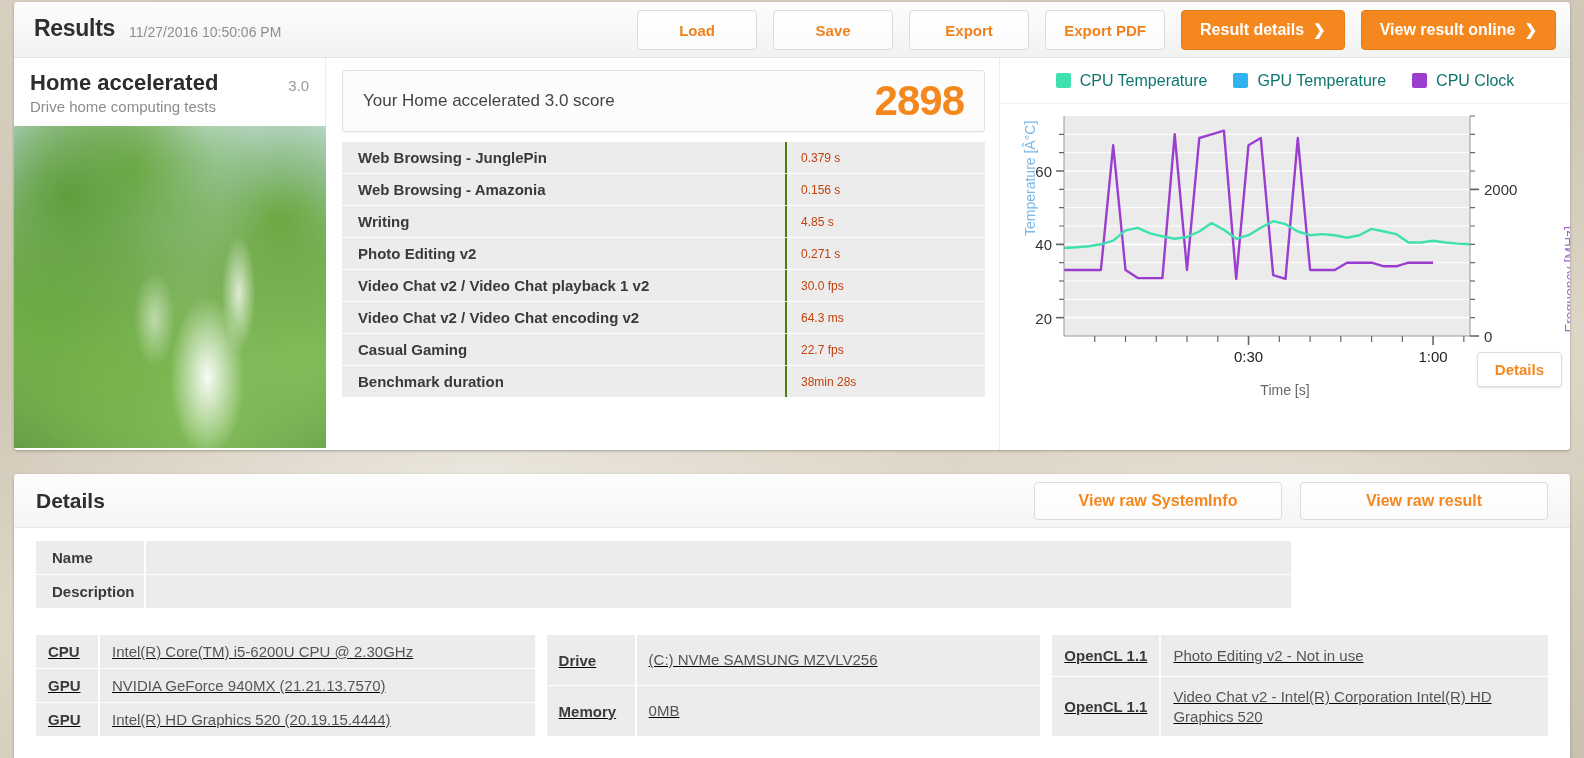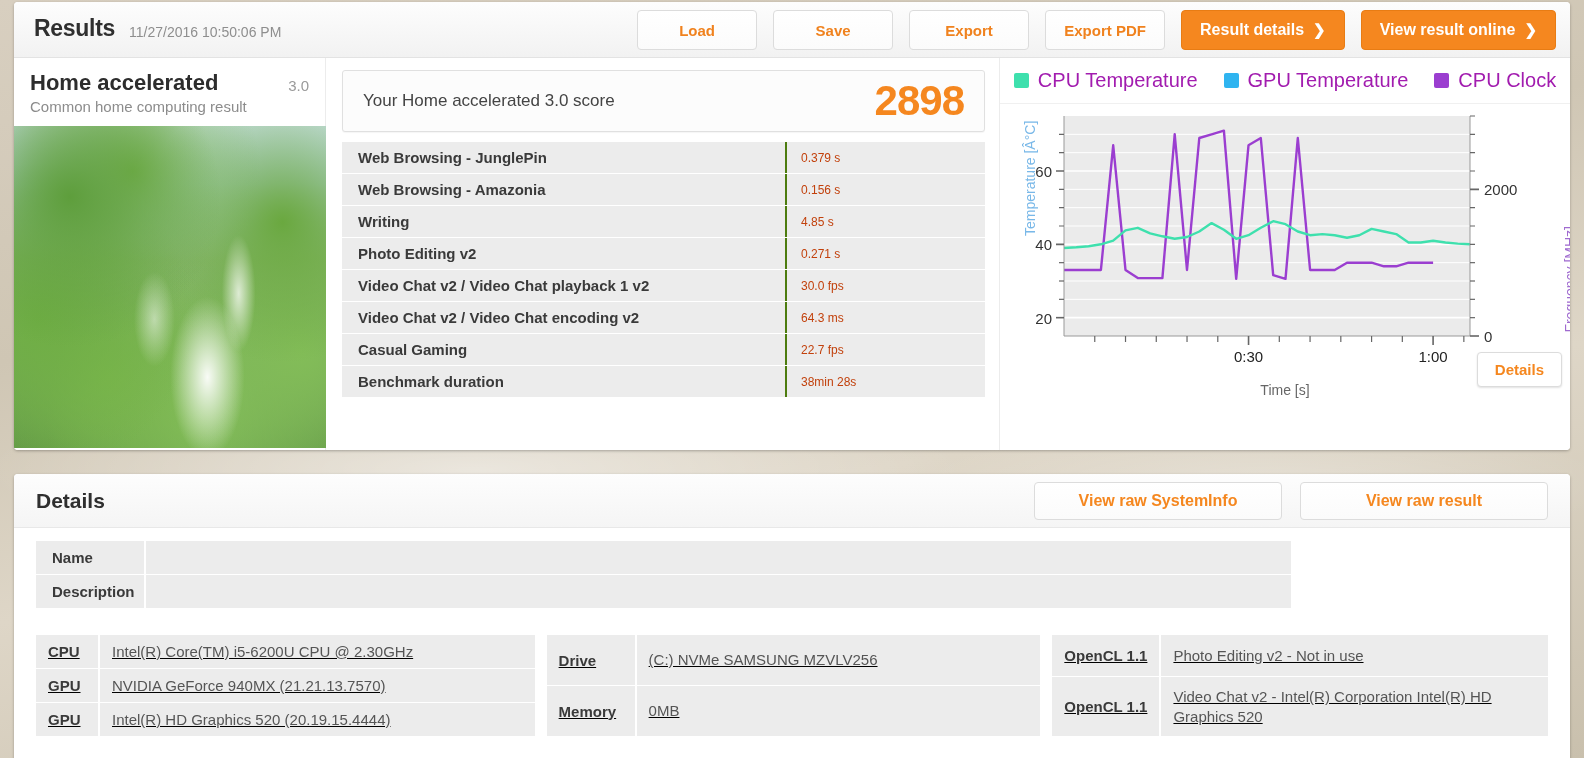--- a/index.html
+++ b/index.html
@@ -91,21 +91,21 @@
     font-size:42px; font-weight:bold; color:#f5871f; letter-spacing:-1px;
   }
   .res-table{ width:100%; border-collapse:separate; border-spacing:0 1px; }
   .res-table tr td{ background:#ececec; height:31px; vertical-align:middle; }
   .res-table td.k{ width:443px; padding-left:16px; font-size:15px; font-weight:bold; color:#3a3a3a; }
   .res-table td.v{ padding-left:14px; font-size:12px; color:#c2410c; border-left:2px solid #4d7c0f; }
 
   .chart-pane{ flex:1; position:relative; background:#fff; border-left:1px solid #ececec; }
   .legend{ display:flex; gap:26px; justify-content:center; align-items:center; height:46px;
            border-bottom:1px solid #f0f0f0; }
-  .leg{ display:flex; align-items:center; gap:9px; font-size:20px; color:#a21caf; }
+  .leg{ display:flex; align-items:center; gap:9px; font-size:16px; color:#0f766e; }
   .swatch{ width:15px; height:15px; border-radius:2px; }
 
   .chart-wrap{ position:absolute; left:0; top:46px; right:0; bottom:0; }
   .ylab-left{
     position:absolute; left:22px; top:132px; transform:rotate(-90deg);
     transform-origin:left top; font-size:14px; color:#79b8e8; white-space:nowrap;
   }
   .ylab-right{
     position:absolute; right:8px; top:122px; transform:rotate(-90deg);
     transform-origin:right top; font-size:14px; color:#a06bd0; white-space:nowrap;
@@ -172,21 +172,21 @@
       </div>
     </div>
   </div>
 
   <div class="top-body">
 
     <div class="left-pane">
       <div class="bench-head">
         <div class="bench-name">Home accelerated</div>
         <div class="bench-ver">3.0</div>
-        <div class="bench-sub">Common home computing result</div>
+        <div class="bench-sub">Drive home computing tests</div>
       </div>
       <div class="thumb"></div>
     </div>
 
     <div class="mid-pane">
       <div class="score-box">
         <div class="score-label">Your Home accelerated 3.0 score</div>
         <div class="score-value">2898</div>
       </div>
       <table class="res-table">

